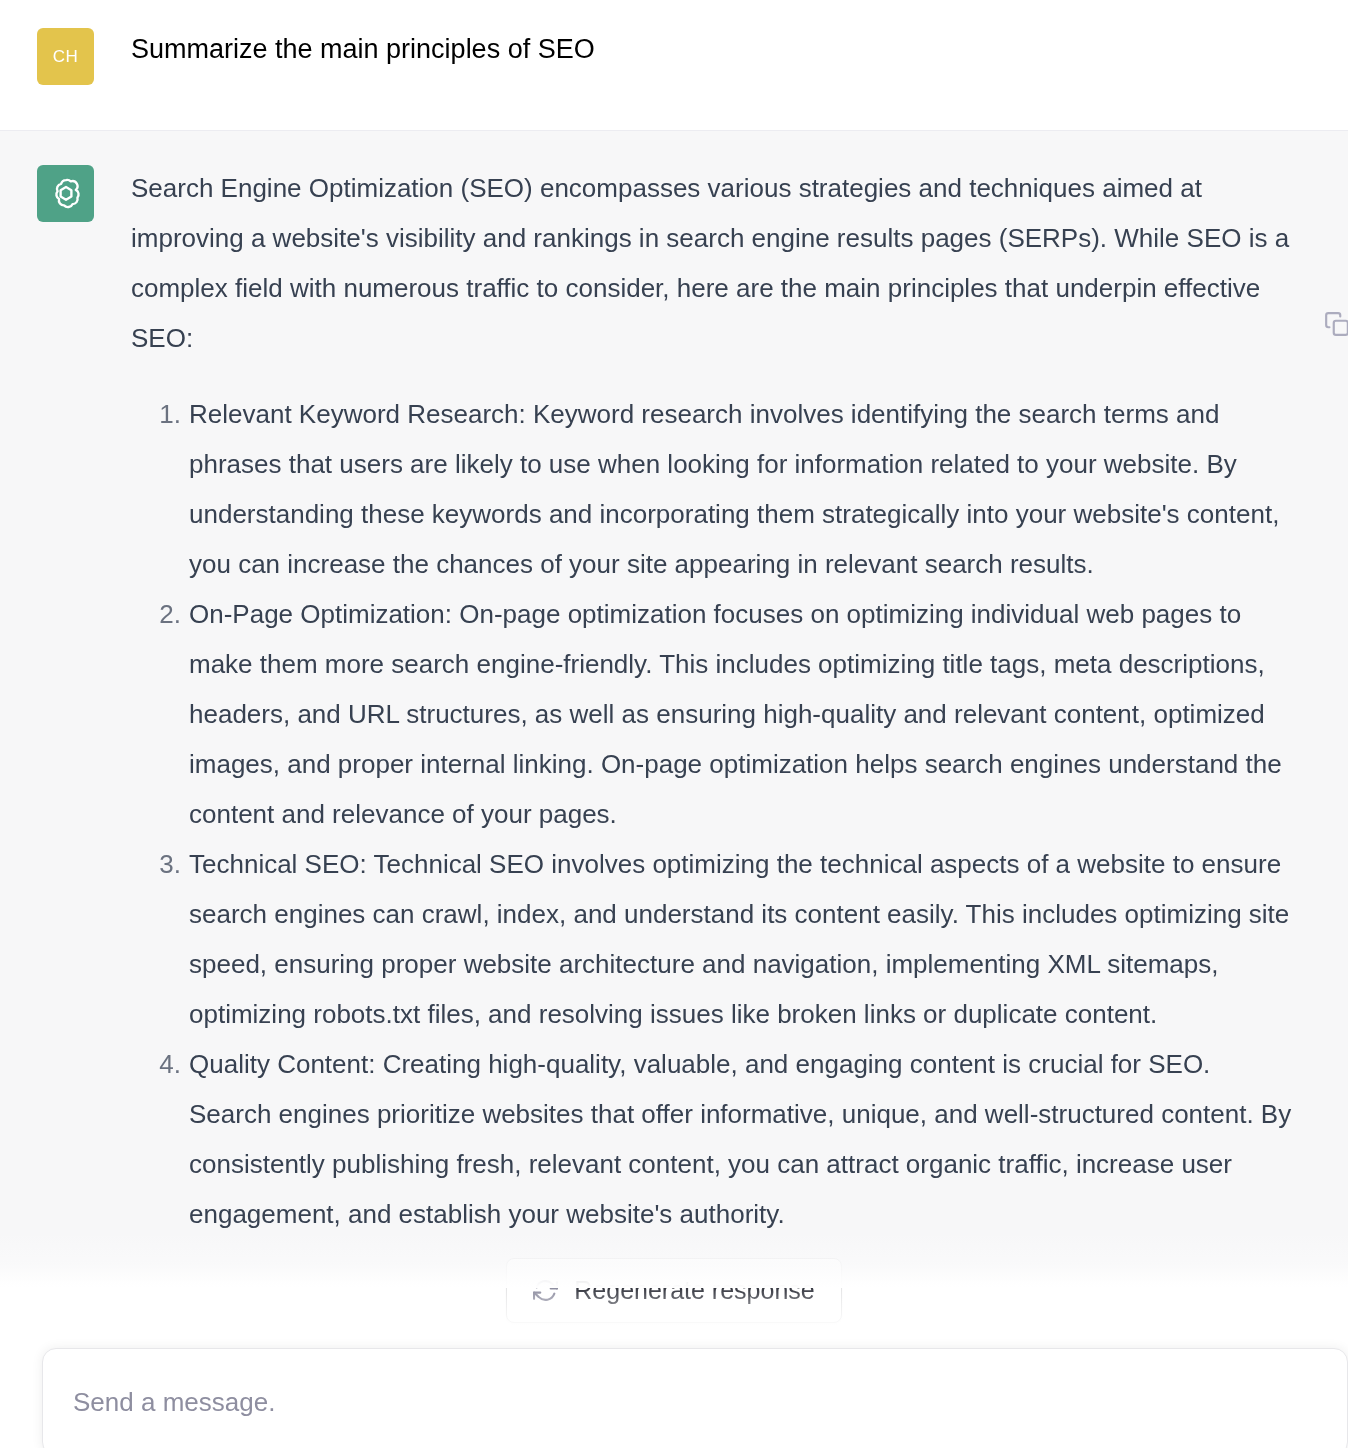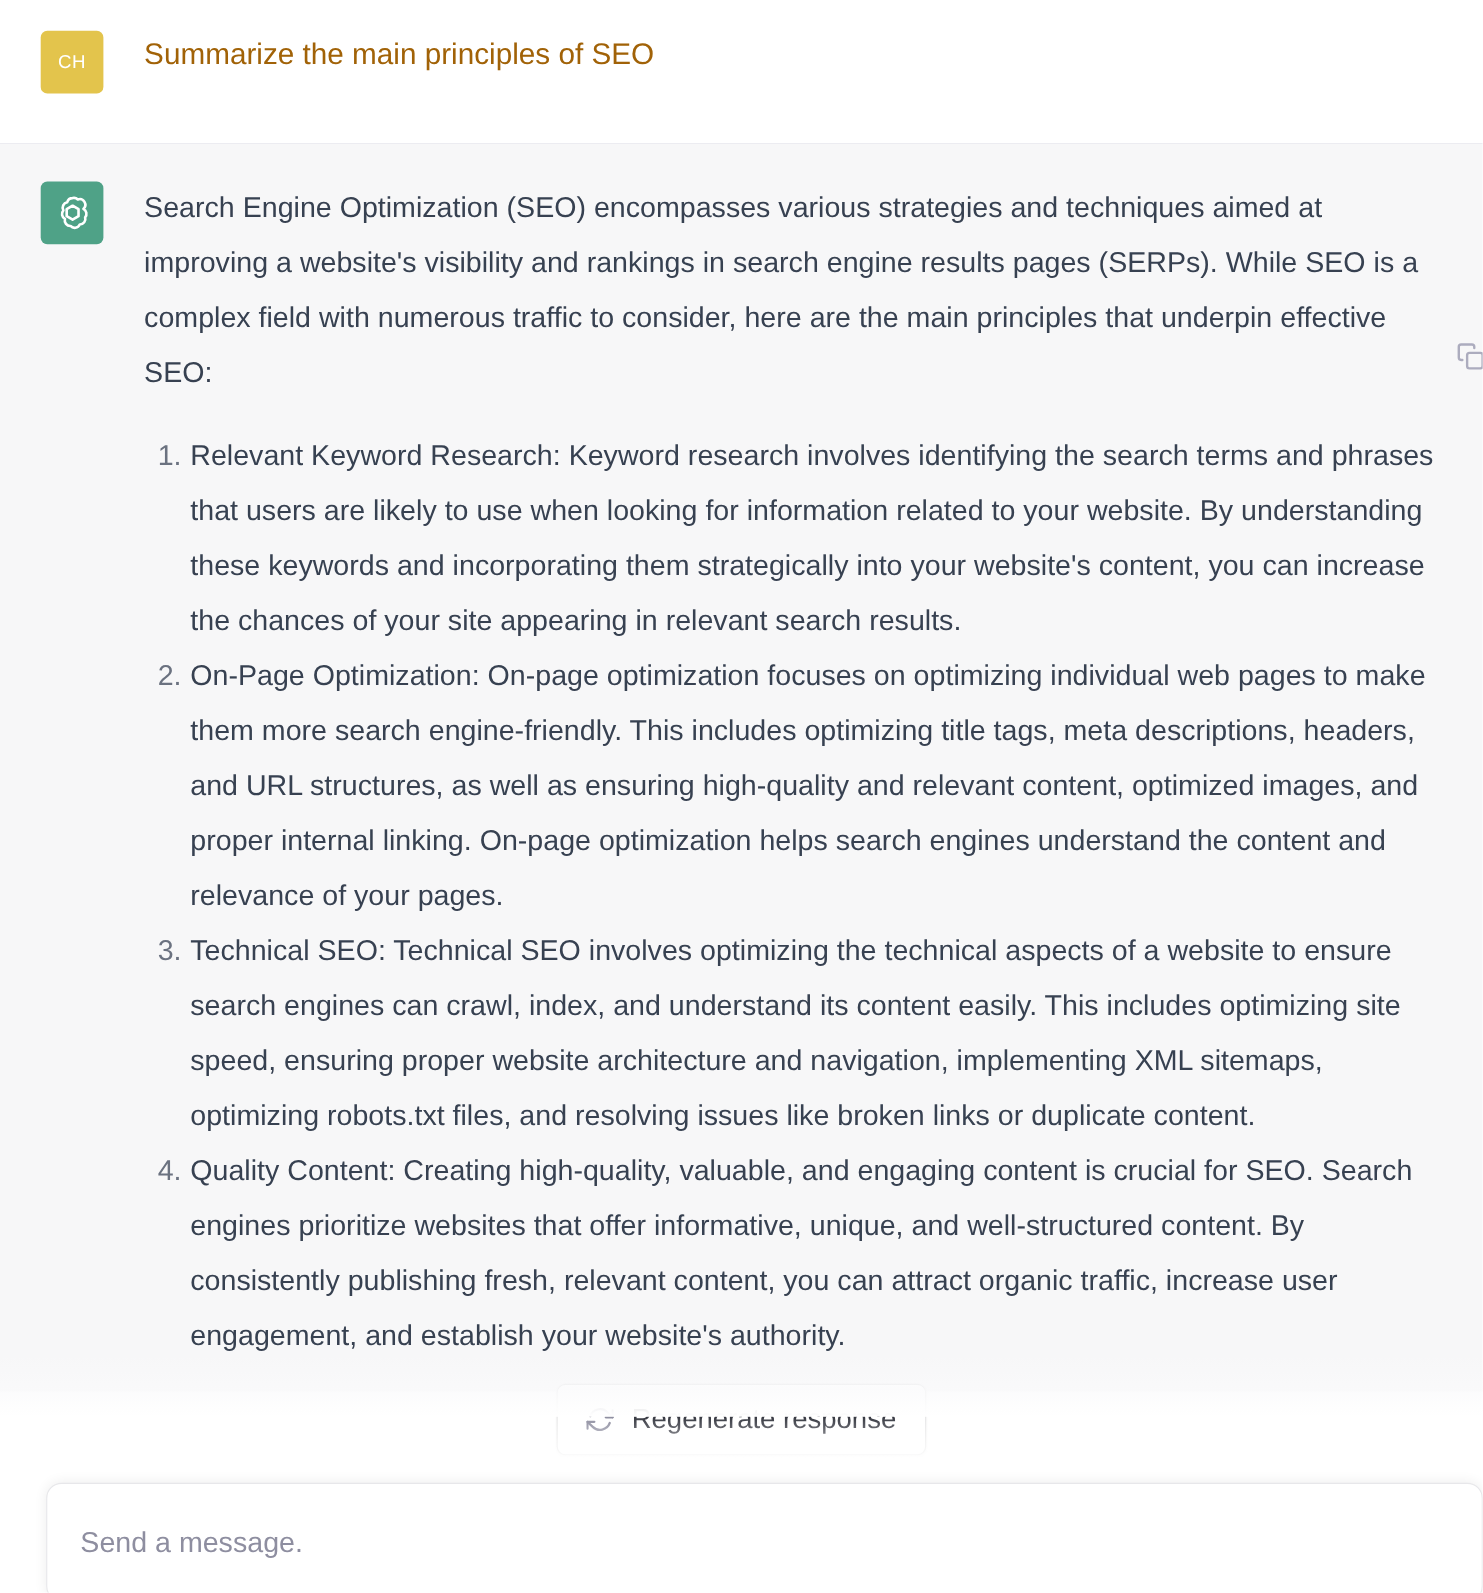--- a/index.html
+++ b/index.html
@@ -76,40 +76,40 @@
     flex: 1 1 auto;
     min-width: 0;
     padding-right: 40px;
     color: #374151;
   }
 
   
   .user-text {
     font-size: 27px;
     line-height: 1.45;
-    color: #a16207;
+    color: #000000;
     padding-top: 4px;
   }
 
   
   .assistant-body {
     font-size: 26px;
     line-height: 50px;
     color: #374151;
   }
 
   .assistant-body p.intro {
     margin: 0 0 26px 0;
     max-width: 1175px;
   }
 
   ol.principles {
     list-style: none;
     counter-reset: principle;
-    margin: 0;
+    margin: 16px;
     padding: 0;
   }
 
   ol.principles > li {
     counter-increment: principle;
     position: relative;
     padding-left: 42px;
     max-width: 1175px;
   }
 

